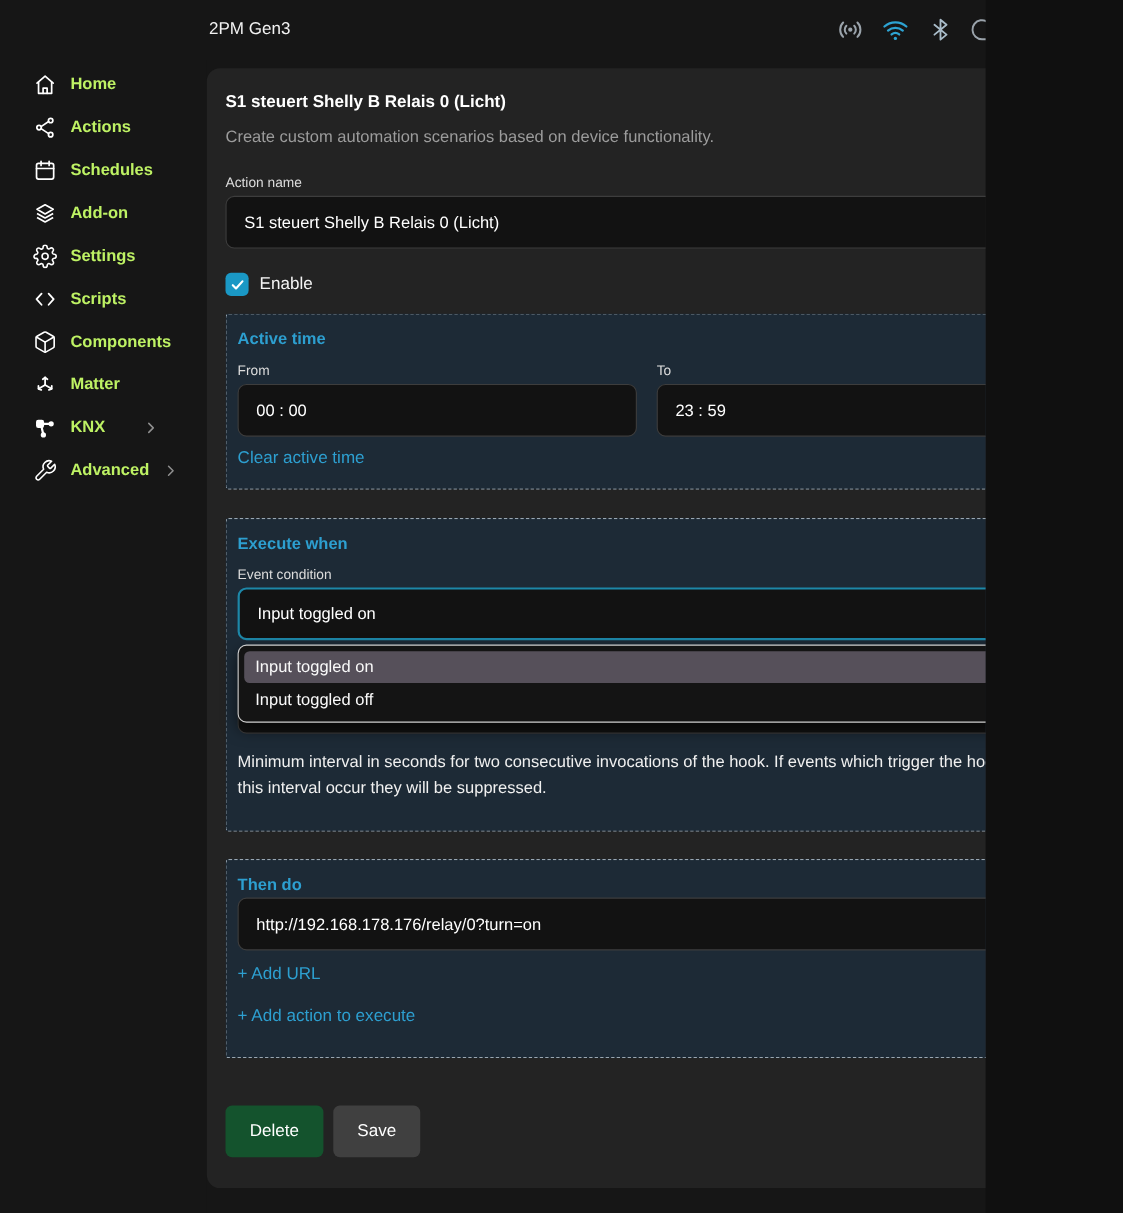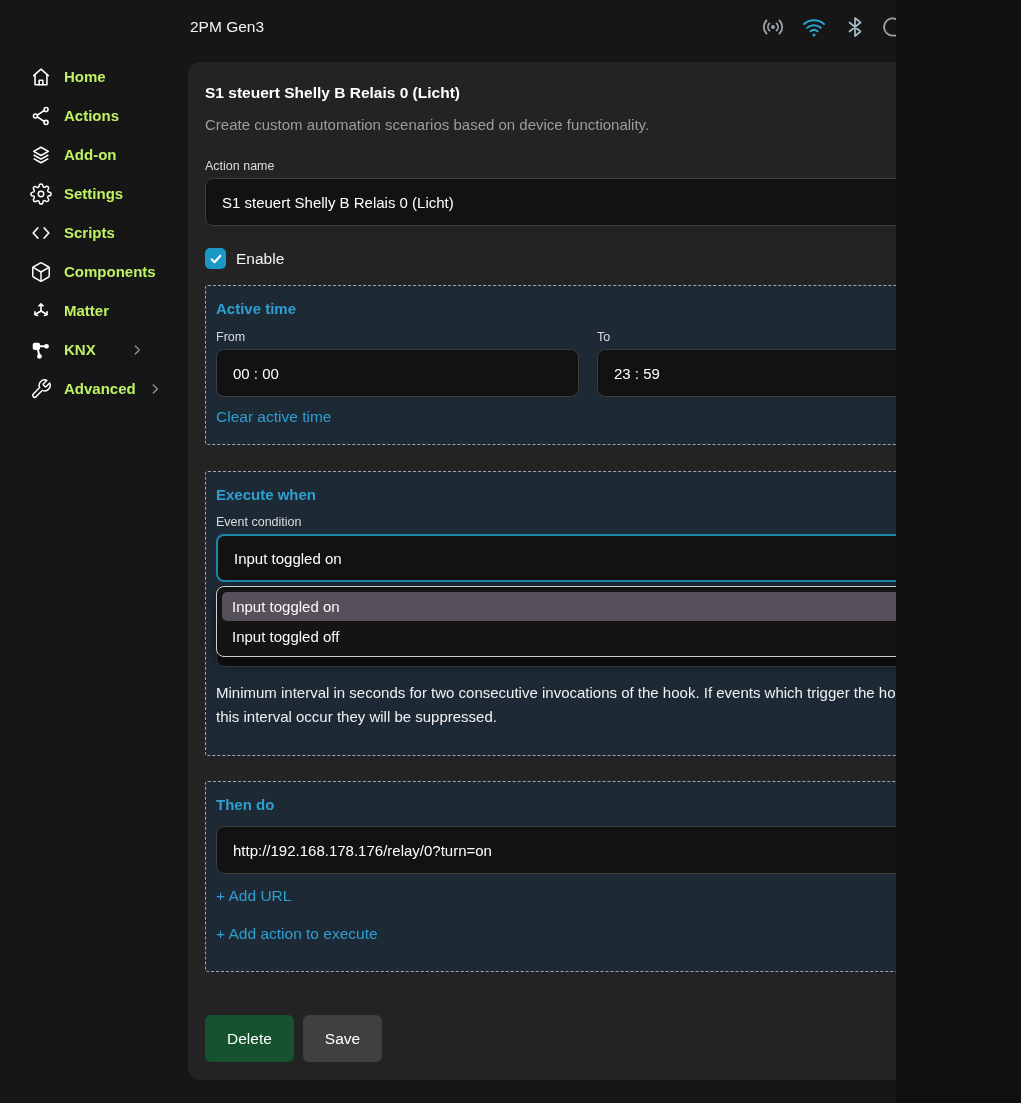--- a/index.html
+++ b/index.html
@@ -78,21 +78,21 @@
     position:absolute; top:4px; left:0; right:0; z-index:2;
     background:#141414; border:1px solid #cfcfcf; border-radius:8px;
     padding:4px 5px; box-shadow:0 6px 14px rgba(0,0,0,0.55);
   }
   .option { height:29px; display:flex; align-items:center; padding:0 10px; font-size:15px; color:#fafafa; border-radius:5px; margin:1px 0; cursor:pointer; }
   .option.selected { background:#56505a; }
 
   .hint { margin-top:14px; font-size:15px; line-height:24px; color:#f0f0f0; max-width:752px; }
 
   .sec-then { margin-top:25px; padding-bottom:28px; }
-  .url-row { display:flex; align-items:center; margin-top:13px; }
+  .url-row { display:flex; align-items:center; margin-top:3px; }
   .url-row .text-input { margin-top:0; flex:1; }
   .trash-btn { width:24px; height:26px; margin-left:18px; margin-right:8px; display:flex; align-items:center; justify-content:center; color:#2d9fd0; cursor:pointer; background:none; border:none; padding:0; }
   .add-action { margin-top:20px; }
   .add-url { margin-top:13px; }
   .link-block { display:block; }
 
   .btn-row { margin-top:43px; display:flex; gap:9px; }
   .btn {
     height:47px; border:none; border-radius:6px; color:#ffffff;
     font-size:15.5px; font-family:"Liberation Sans", sans-serif; cursor:pointer; padding:0 22px;
@@ -174,20 +174,31 @@
           <circle cx="17.5" cy="5" r="2.2"></circle>
             <circle cx="6" cy="12" r="2.2"></circle>
             <circle cx="17.5" cy="19" r="2.2"></circle>
           <path d="M8 11l7.5-5"></path>
             <path d="M8 13l7.5 5"></path>
         </svg>
       </span>
       <span>Actions</span>
     </div>
 
+    <div class="nav-item">
+      <span class="nicon">
+        <svg width="22" height="22" viewBox="0 0 24 24" fill="none" stroke="#fff" stroke-width="1.7" stroke-linecap="round" stroke-linejoin="round">
+          <rect x="3.5" y="5" width="17" height="15.5" rx="2"></rect>
+          <path d="M8 3v4"></path>
+            <path d="M16 3v4"></path>
+            <path d="M3.5 10h17"></path>
+        </svg>
+      </span>
+      <span>Schedules</span>
+    </div>
 
     <div class="nav-item">
       <span class="nicon">
         <svg width="22" height="22" viewBox="0 0 24 24" fill="none" stroke="#fff" stroke-width="1.7" stroke-linejoin="round">
           <path d="M12 3.5 20 8l-8 4.5L4 8z"></path>
             <path d="M4 12l8 4.5L20 12"></path>
             <path d="M4 16l8 4.5L20 16"></path>
         </svg>
       </span>
       <span>Add-on</span>

